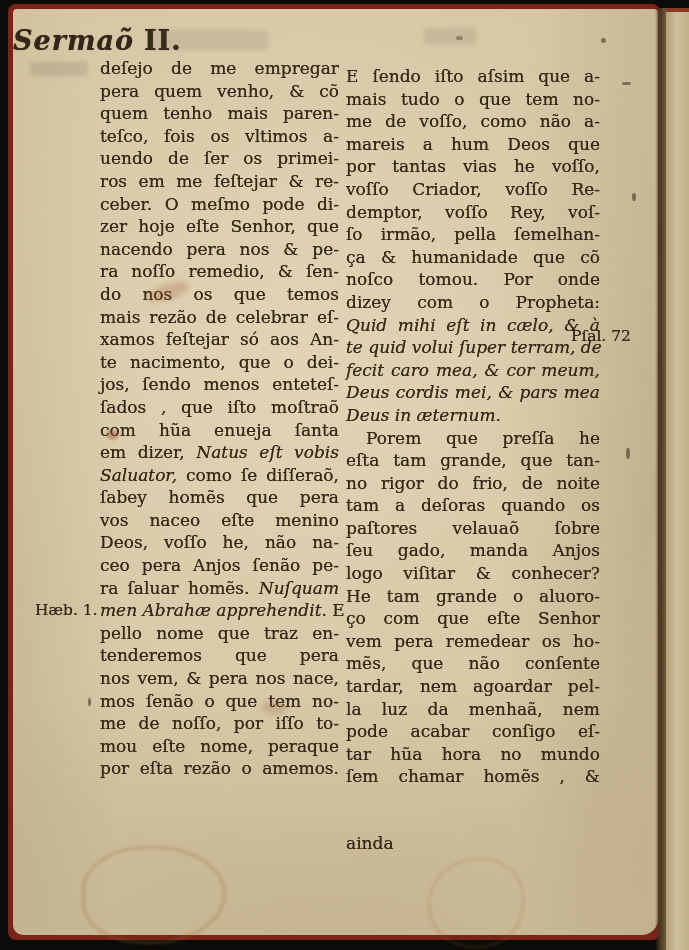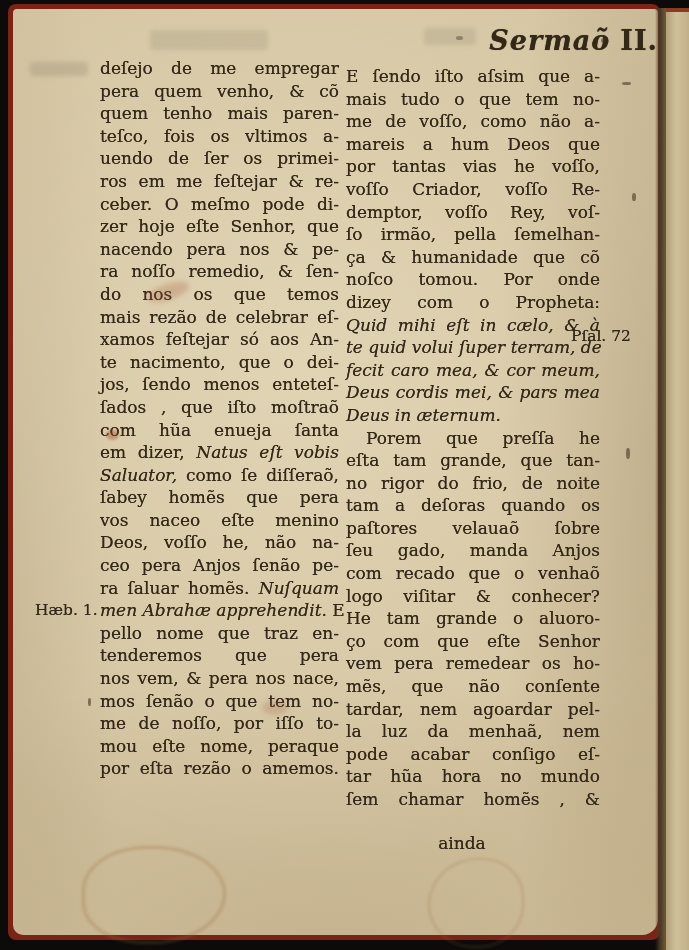--- a/index.html
+++ b/index.html
@@ -12,36 +12,36 @@
       radial-gradient(ellipse 120% 90% at 45% 38%, rgba(255,250,228,.30), transparent 62%),
       radial-gradient(ellipse 150% 42% at 50% 102%, rgba(120,90,50,.16), transparent 72%),
       radial-gradient(ellipse 36% 110% at 101% 50%, rgba(118,92,52,.26), transparent 72%),
       radial-gradient(ellipse 26% 110% at -1% 60%, rgba(110,85,50,.14), transparent 70%),
       #d4c4a1;
     color:#332818;}
   .crease{left:655px;top:8px;width:12px;height:942px;
     background:linear-gradient(90deg, rgba(46,36,23,0) 0%, #4a3a24 45%, #75603f 100%);}
   .next-page{left:666px;top:8px;width:23px;height:942px;border-top:4px solid #8a3a20;
     background:linear-gradient(90deg,#b3a077,#cfc09c 45%,#c2b088);}
-  .header{left:0;top:16px;width:100%;text-align:right;font-size:27px;letter-spacing:1px;
+  .header{left:0;top:16px;width:100%;text-align:left;font-size:27px;letter-spacing:1px;
     text-shadow:0 0 .7px rgba(51,40,24,.85);}
   .header .hw{font-style:italic;font-weight:bold;}
   .header .hn{font-weight:bold;margin-left:10px;}
   .col{position:absolute;font-size:17px;line-height:22.6px;
     text-shadow:0 0 .55px rgba(51,40,24,.8);}
   .col-left{left:87px;top:48px;width:239px;}
   .col-right{left:333px;top:56px;width:254px;}
   .line{text-align:justify;text-align-last:justify;white-space:nowrap;}
   .line.nojust{text-align-last:left;}
   .line.indent{text-indent:20px;}
   .it{font-style:italic;}
   .mnote{font-size:15.5px;text-shadow:0 0 .5px rgba(51,40,24,.8);}
   .mnote-left{left:22px;top:592px;width:68px;}
   .mnote-right{left:558px;top:318px;width:88px;}
-  .catchword{left:333px;top:824px;width:254px;text-align:center;padding-right:22px;
+  .catchword{left:333px;top:824px;width:254px;text-align:left;padding-right:22px;
     box-sizing:border-box;font-size:17px;text-shadow:0 0 .55px rgba(51,40,24,.8);}
   
   .stain{pointer-events:none;}
   .ring1{left:82px;top:846px;width:138px;height:92px;border:3px solid rgba(150,105,55,.30);
     border-radius:48% 52% 55% 45%;filter:blur(1.5px);}
   .ring2{left:428px;top:858px;width:92px;height:86px;border:2px solid rgba(150,105,55,.26);
     border-radius:55% 45% 50% 50%;filter:blur(1.5px);}
   .smudge1{left:146px;top:284px;width:44px;height:16px;background:rgba(165,95,60,.28);
     border-radius:50%;filter:blur(2.5px);transform:rotate(-18deg);}
   .dot1{left:106px;top:430px;width:13px;height:10px;background:rgba(158,72,45,.40);
@@ -123,21 +123,20 @@
       <div class="line"><span class="it">te quid volui ſuper terram, de</span></div>
       <div class="line"><span class="it">fecit caro mea, &amp; cor meum,</span></div>
       <div class="line"><span class="it">Deus cordis mei, &amp; pars mea</span></div>
       <div class="line nojust"><span class="it">Deus in æternum.</span></div>
       <div class="line indent"><span>Porem que preſſa he</span></div>
       <div class="line"><span>eſta tam grande, que tan-</span></div>
       <div class="line"><span>no rigor do frio, de noite</span></div>
       <div class="line"><span>tam a deſoras quando os</span></div>
       <div class="line"><span>paſtores velauaõ ſobre</span></div>
       <div class="line"><span>ſeu gado, manda Anjos</span></div>
-      <div class="line"><span>com recado que o venhaõ</span></div>
       <div class="line"><span>logo viſitar &amp; conhecer?</span></div>
       <div class="line"><span>He tam grande o aluoro-</span></div>
       <div class="line"><span>ço com que eſte Senhor</span></div>
       <div class="line"><span>vem pera remedear os ho-</span></div>
       <div class="line"><span>mẽs, que não conſente</span></div>
       <div class="line"><span>tardar, nem agoardar pel-</span></div>
       <div class="line"><span>la luz da menhaã, nem</span></div>
       <div class="line"><span>pode acabar conſigo eſ-</span></div>
       <div class="line"><span>tar hũa hora no mundo</span></div>
       <div class="line"><span>ſem chamar homẽs , &amp;</span></div>

